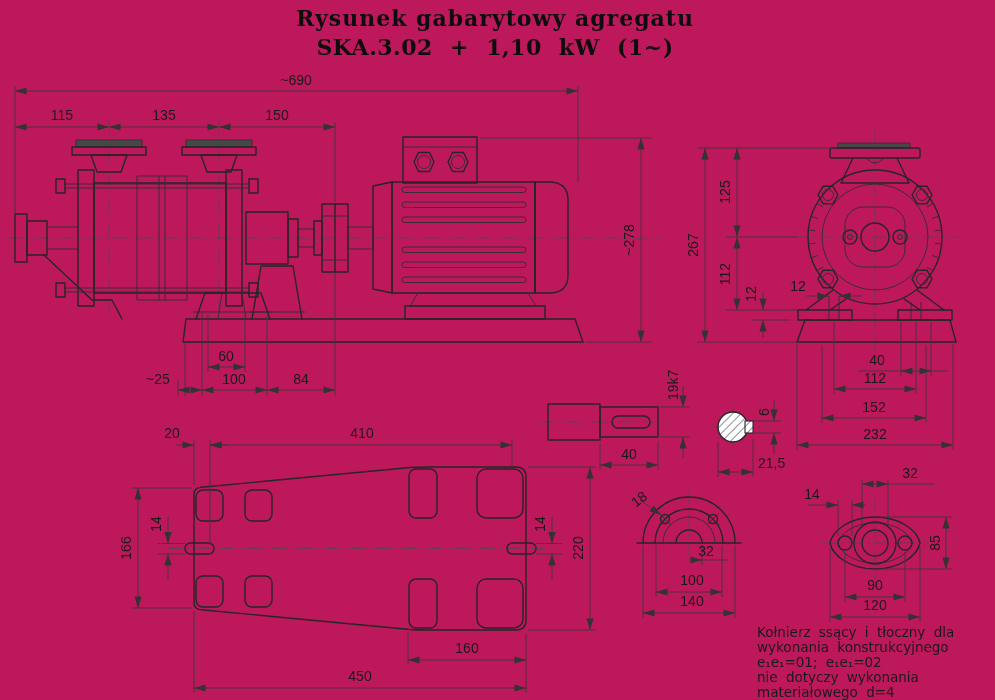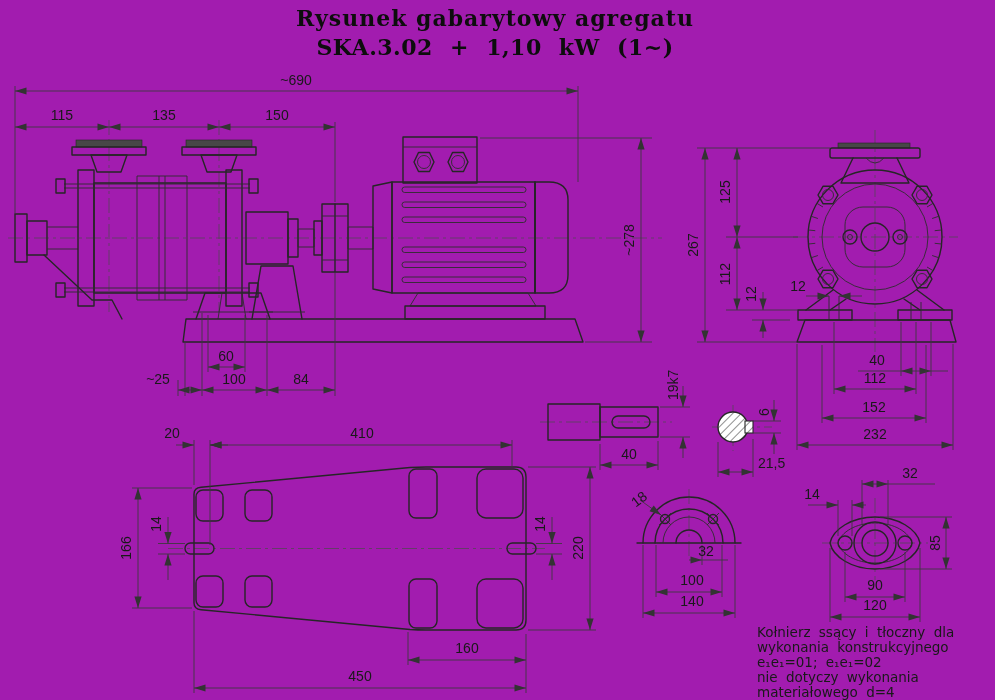--- a/index.html
+++ b/index.html
@@ -1,16 +1,16 @@
 <!DOCTYPE html>
 <html><head>
 <meta charset="utf-8">
 <style>
   html,body{margin:0;padding:0;background:#ffffff;}
-  #stage{position:relative;width:995px;height:700px;background:#a21caf;overflow:hidden;}
+  #stage{position:relative;width:995px;height:700px;background:#be185d;overflow:hidden;}
   svg{display:block;}
   .ln{fill:none;stroke:#262626;stroke-width:1.4;stroke-linejoin:round;stroke-linecap:round}
   .lt{fill:none;stroke:#2e2e2e;stroke-width:0.9;stroke-linejoin:round}
   .dim{fill:none;stroke:#3a3a3a;stroke-width:0.85}
   .cl{fill:none;stroke:#4a4a4a;stroke-width:0.7;stroke-dasharray:15 4 3 4}
   .dk{fill:#474747;stroke:#262626;stroke-width:0.6}
   text.d{font:14px "Liberation Sans","DejaVu Sans",sans-serif;fill:#191919}
   text.nt{font:13.5px "DejaVu Sans",sans-serif;fill:#191919;word-spacing:4px}
   text.t1{font:bold 22px "DejaVu Serif",serif;fill:#0d0d0d;letter-spacing:1px}
   text.t2{font:bold 22px "DejaVu Serif",serif;fill:#0d0d0d;letter-spacing:.5px;word-spacing:9px}

